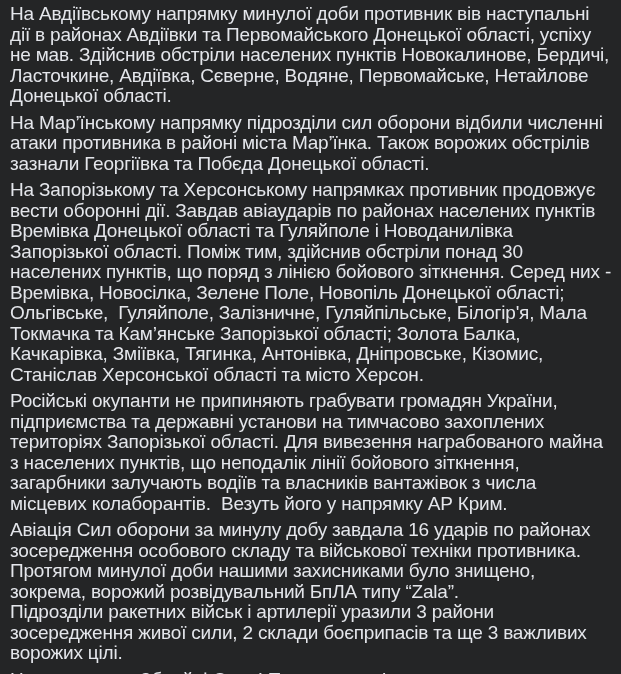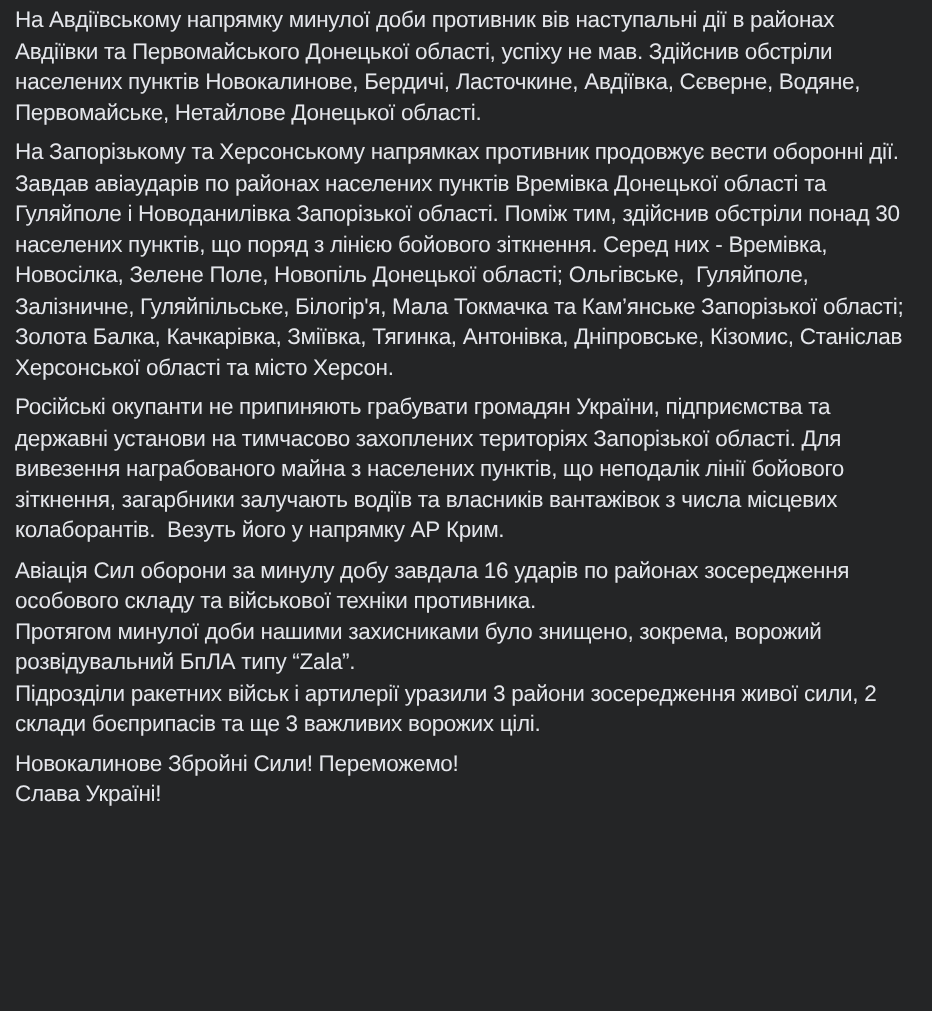--- a/index.html
+++ b/index.html
@@ -11,37 +11,38 @@
     box-sizing: border-box;
     width: 621px;
     height: 674px;
     background: #242526;
     padding: 4px 9px 0 10px;
     overflow: hidden;
   }
   .post-text p {
     margin: 0 0 6px 0;
     font-family: "Liberation Sans", "DejaVu Sans", sans-serif;
-    font-size: 15px;
+    font-size: 19px;
     line-height: 20.5px;
     letter-spacing: -0.2px;
     color: #e4e6eb;
     white-space: pre-wrap;
     -webkit-font-smoothing: antialiased;
   }
   .post-text p:last-child {
     margin-bottom: 0;
   }
 </style>
 </head>
 <body>
 
 <div class="post-surface">
   <div class="post-text">
     <p>На Авдіївському напрямку минулої доби противник вів наступальні дії в районах Авдіївки та Первомайського Донецької області, успіху не мав. Здійснив обстріли населених пунктів Новокалинове, Бердичі, Ласточкине, Авдіївка, Сєверне, Водяне, Первомайське, Нетайлове Донецької області.</p>
+    <p>На Мар’їнському напрямку підрозділи сил оборони відбили численні атаки противника в районі міста Мар’їнка. Також ворожих обстрілів зазнали Георгіївка та Побєда Донецької області.</p>
     <p>На Запорізькому та Херсонському напрямках противник продовжує вести оборонні дії. Завдав авіаударів по районах населених пунктів Времівка Донецької області та Гуляйполе і Новоданилівка Запорізької області. Поміж тим, здійснив обстріли понад 30 населених пунктів, що поряд з лінією бойового зіткнення. Серед них - Времівка, Новосілка, Зелене Поле, Новопіль Донецької області; Ольгівське,  Гуляйполе, Залізничне, Гуляйпільське, Білогір'я, Мала Токмачка та Кам’янське Запорізької області; Золота Балка, Качкарівка, Зміївка, Тягинка, Антонівка, Дніпровське, Кізомис, Станіслав Херсонської області та місто Херсон.</p>
     <p>Російські окупанти не припиняють грабувати громадян України, підприємства та державні установи на тимчасово захоплених територіях Запорізької області. Для вивезення награбованого майна з населених пунктів, що неподалік лінії бойового зіткнення, загарбники залучають водіїв та власників вантажівок з числа місцевих колаборантів.  Везуть його у напрямку АР Крим.</p>
     <p>Авіація Сил оборони за минулу добу завдала 16 ударів по районах зосередження особового складу та військової техніки противника.
 Протягом минулої доби нашими захисниками було знищено, зокрема, ворожий розвідувальний БпЛА типу “Zala”.
 Підрозділи ракетних військ і артилерії уразили 3 райони зосередження живої сили, 2 склади боєприпасів та ще 3 важливих ворожих цілі.</p>
     <p>Новокалинове Збройні Сили! Переможемо!
 Слава Україні!</p>
   </div>
 </div>
 

